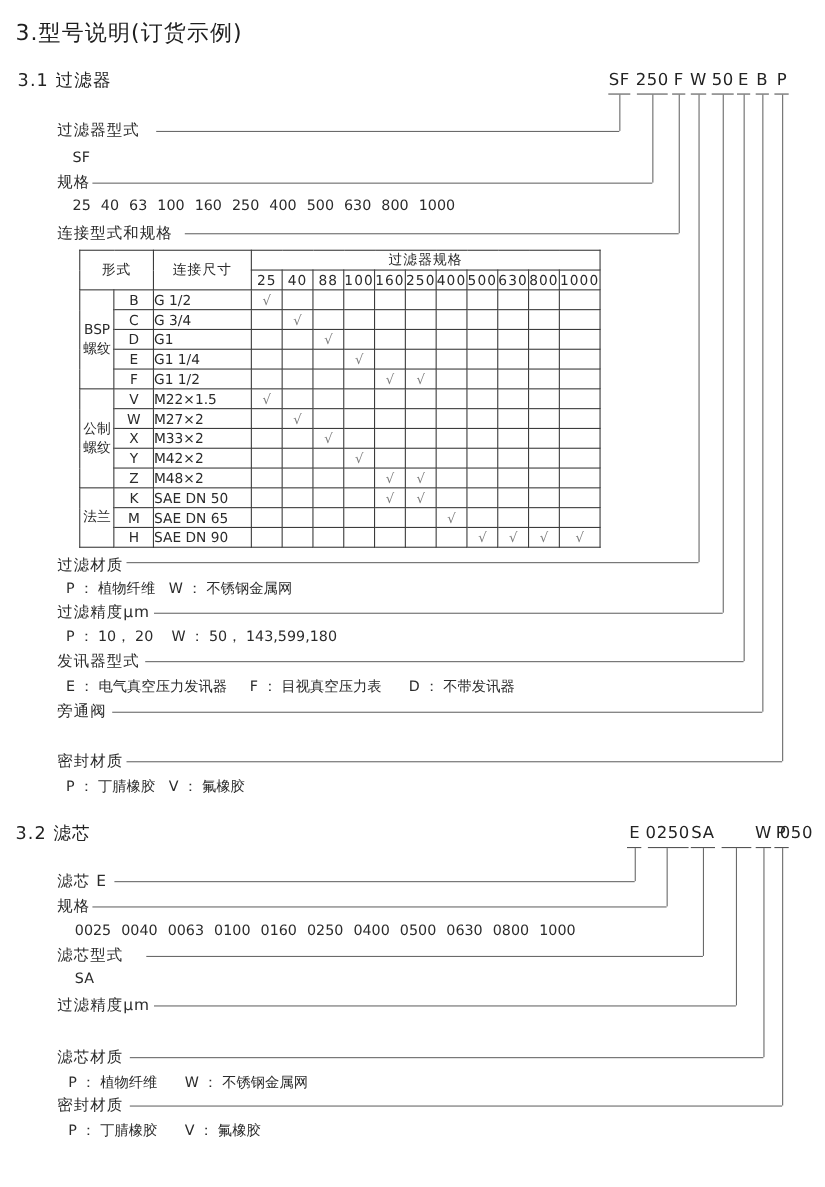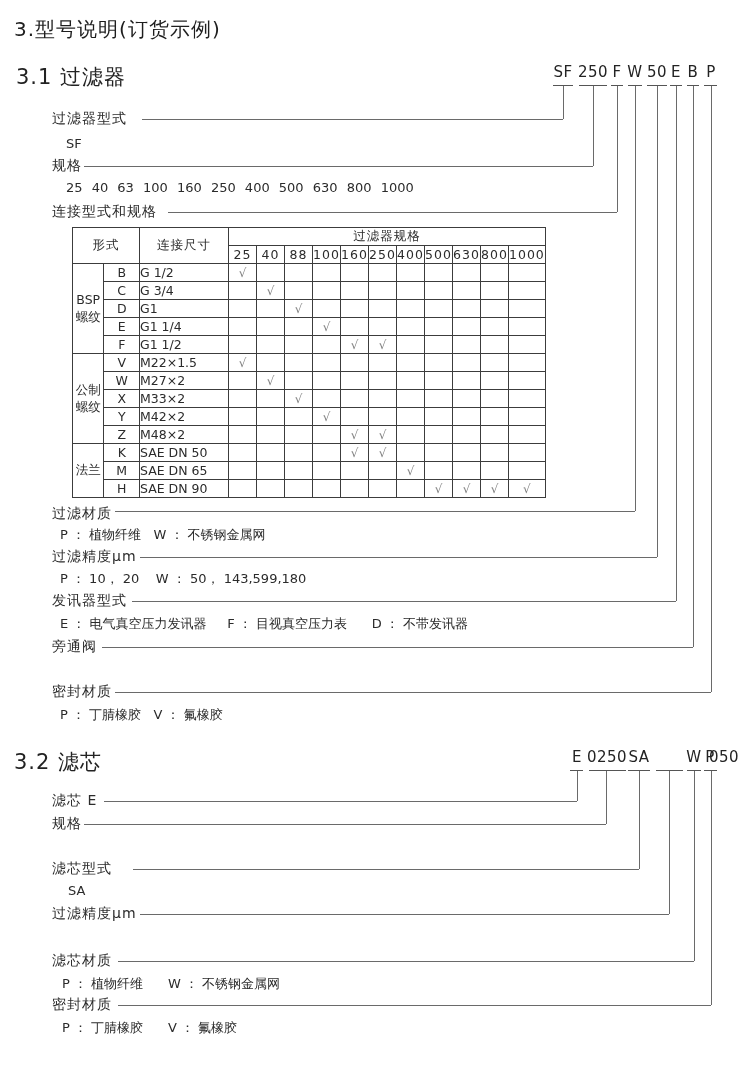--- a/index.html
+++ b/index.html
@@ -3,21 +3,21 @@
 <meta charset="utf-8">
 <style>
   html,body{margin:0;padding:0;background:#ffffff;}
   #canvas{
     position:relative;width:750px;height:1079px;background:#fff;
     font-family:"DejaVu Sans","Liberation Sans",sans-serif;
     color:#2b2b2b;overflow:hidden;
   }
   .abs{position:absolute;}
   .title{font-size:20px;letter-spacing:1px;color:#1e1e1e;}
-  .sec-heading{font-size:21px;letter-spacing:1px;color:#222;}
+  .sec-heading{font-size:16px;letter-spacing:1px;color:#222;}
   .lbl{font-size:14px;letter-spacing:1px;white-space:pre;color:#2b2b2b;}
   .val{font-size:13px;white-space:pre;color:#2b2b2b;}
   .nums{word-spacing:5px;text-align:center;}
   .hline{position:absolute;height:1px;background:#6a6a6a;}
   .vline{position:absolute;width:1px;background:#6a6a6a;}
   .tick{position:absolute;height:1px;background:#555;}
   .code-part{position:absolute;transform:translateX(-50%);font-size:15px;letter-spacing:0.5px;white-space:pre;color:#232323;}
   table.spec{
     position:absolute;left:72px;top:227px;border-collapse:collapse;
     table-layout:fixed;font-size:12.5px;color:#2b2b2b;
@@ -342,20 +342,21 @@
   <div class="vline" style="left:639px;top:771px;height:98px;"></div>
   <div class="vline" style="left:669px;top:771px;height:143px;"></div>
   <div class="vline" style="left:694px;top:771px;height:190px;"></div>
   <div class="vline" style="left:711px;top:771px;height:234px;"></div>
 
   <div class="abs lbl" style="left:52px;top:792px;">滤芯 E</div>
   <div class="hline" style="left:104px;top:801px;width:473px;"></div>
 
   <div class="abs lbl" style="left:52px;top:815px;">规格</div>
   <div class="hline" style="left:84px;top:824px;width:522px;"></div>
+  <div class="abs val nums" style="left:68px;top:839px;">0025 0040 0063 0100 0160 0250 0400 0500 0630 0800 1000</div>
 
   <div class="abs lbl" style="left:52px;top:860px;">滤芯型式</div>
   <div class="hline" style="left:133px;top:869px;width:506px;"></div>
   <div class="abs val" style="left:68px;top:883px;">SA</div>
 
   <div class="abs lbl" style="left:52px;top:905px;">过滤精度μm</div>
   <div class="hline" style="left:140px;top:914px;width:529px;"></div>
 
   <div class="abs lbl" style="left:52px;top:952px;">滤芯材质</div>
   <div class="hline" style="left:118px;top:961px;width:576px;"></div>

